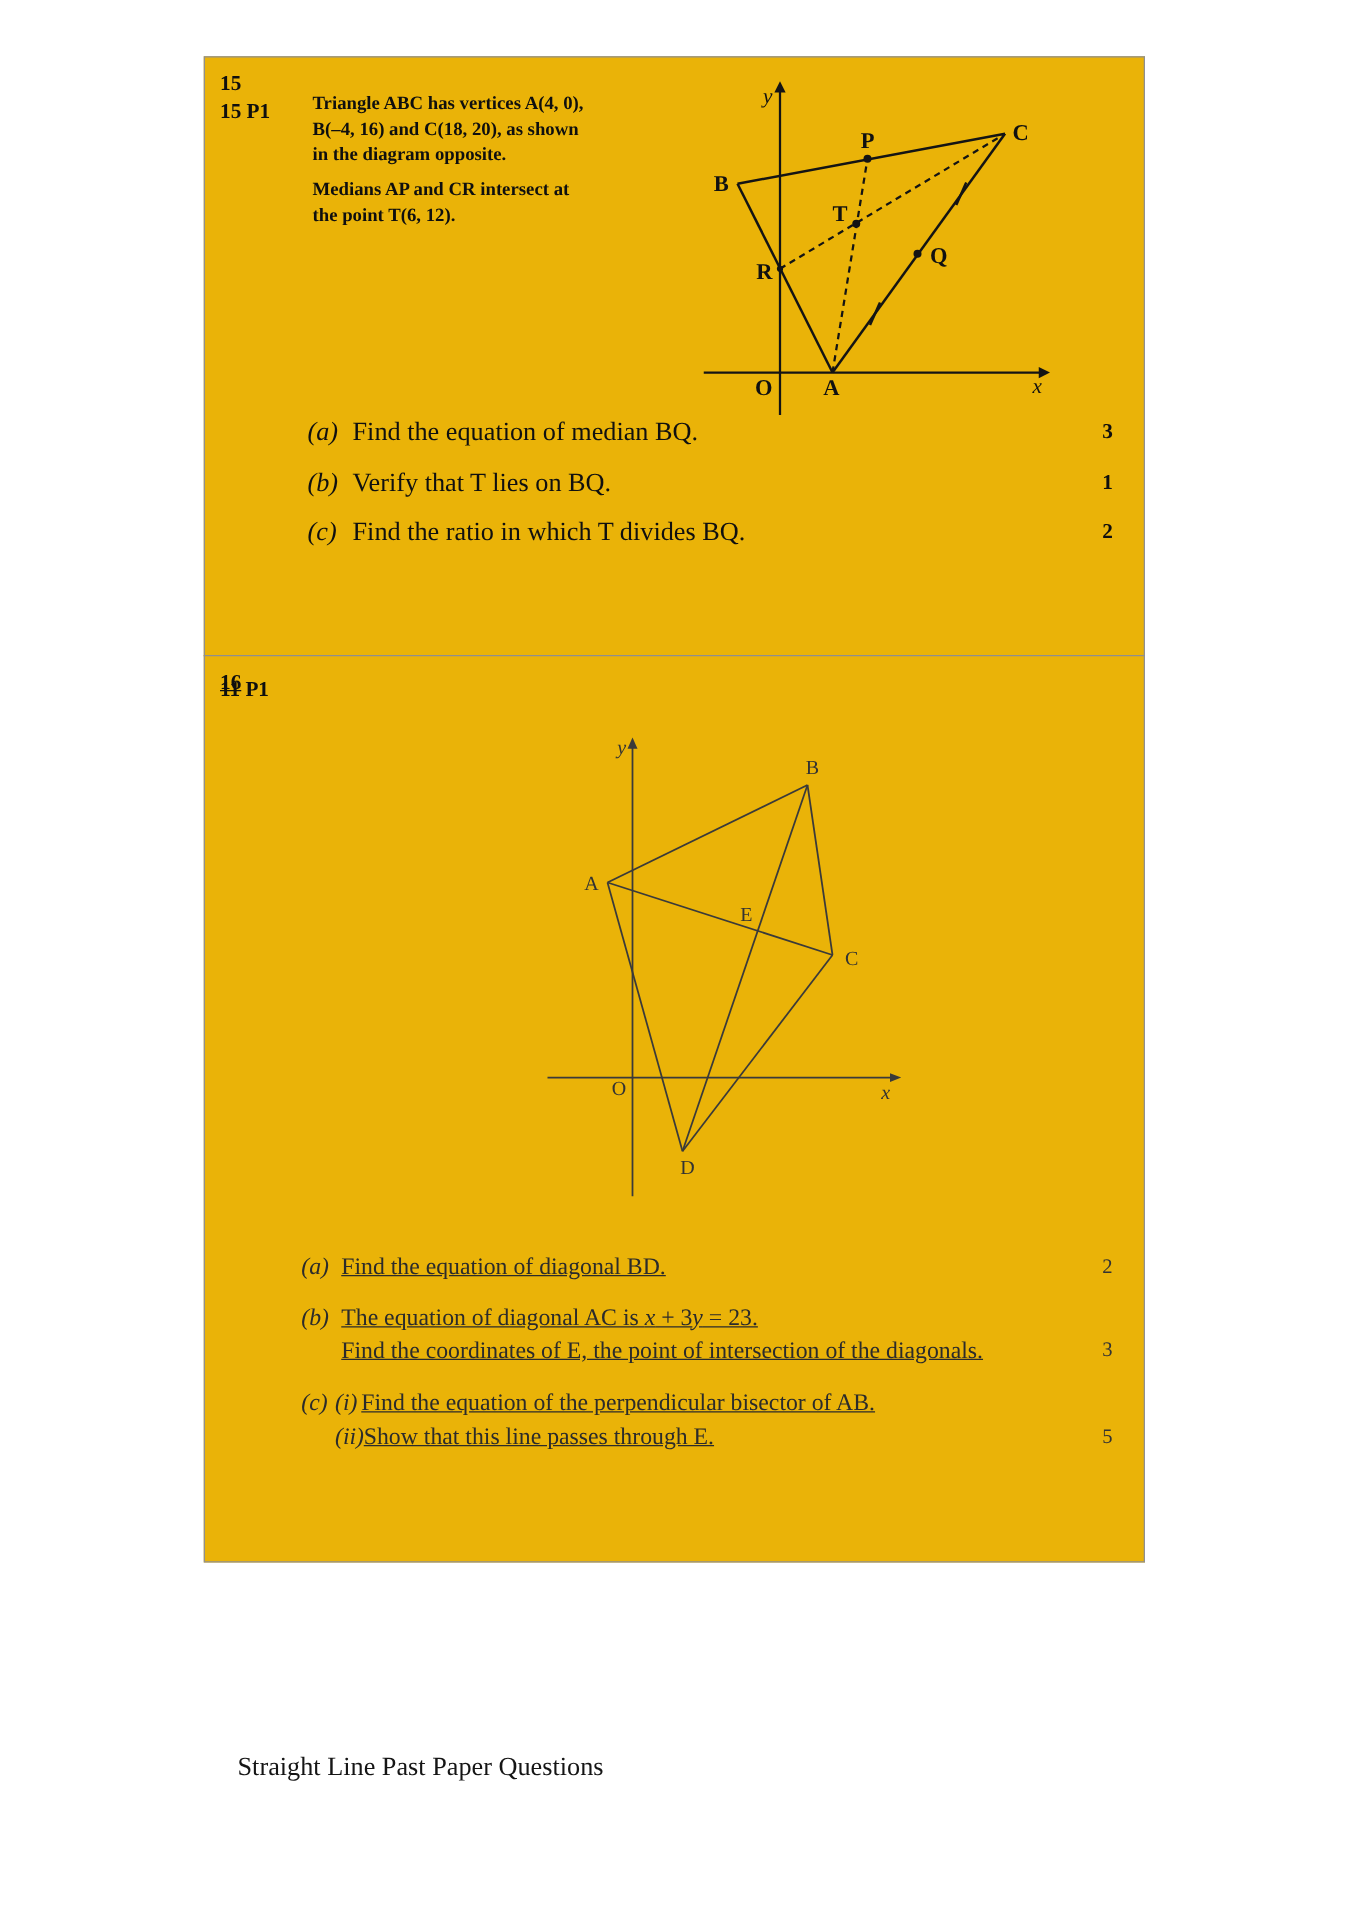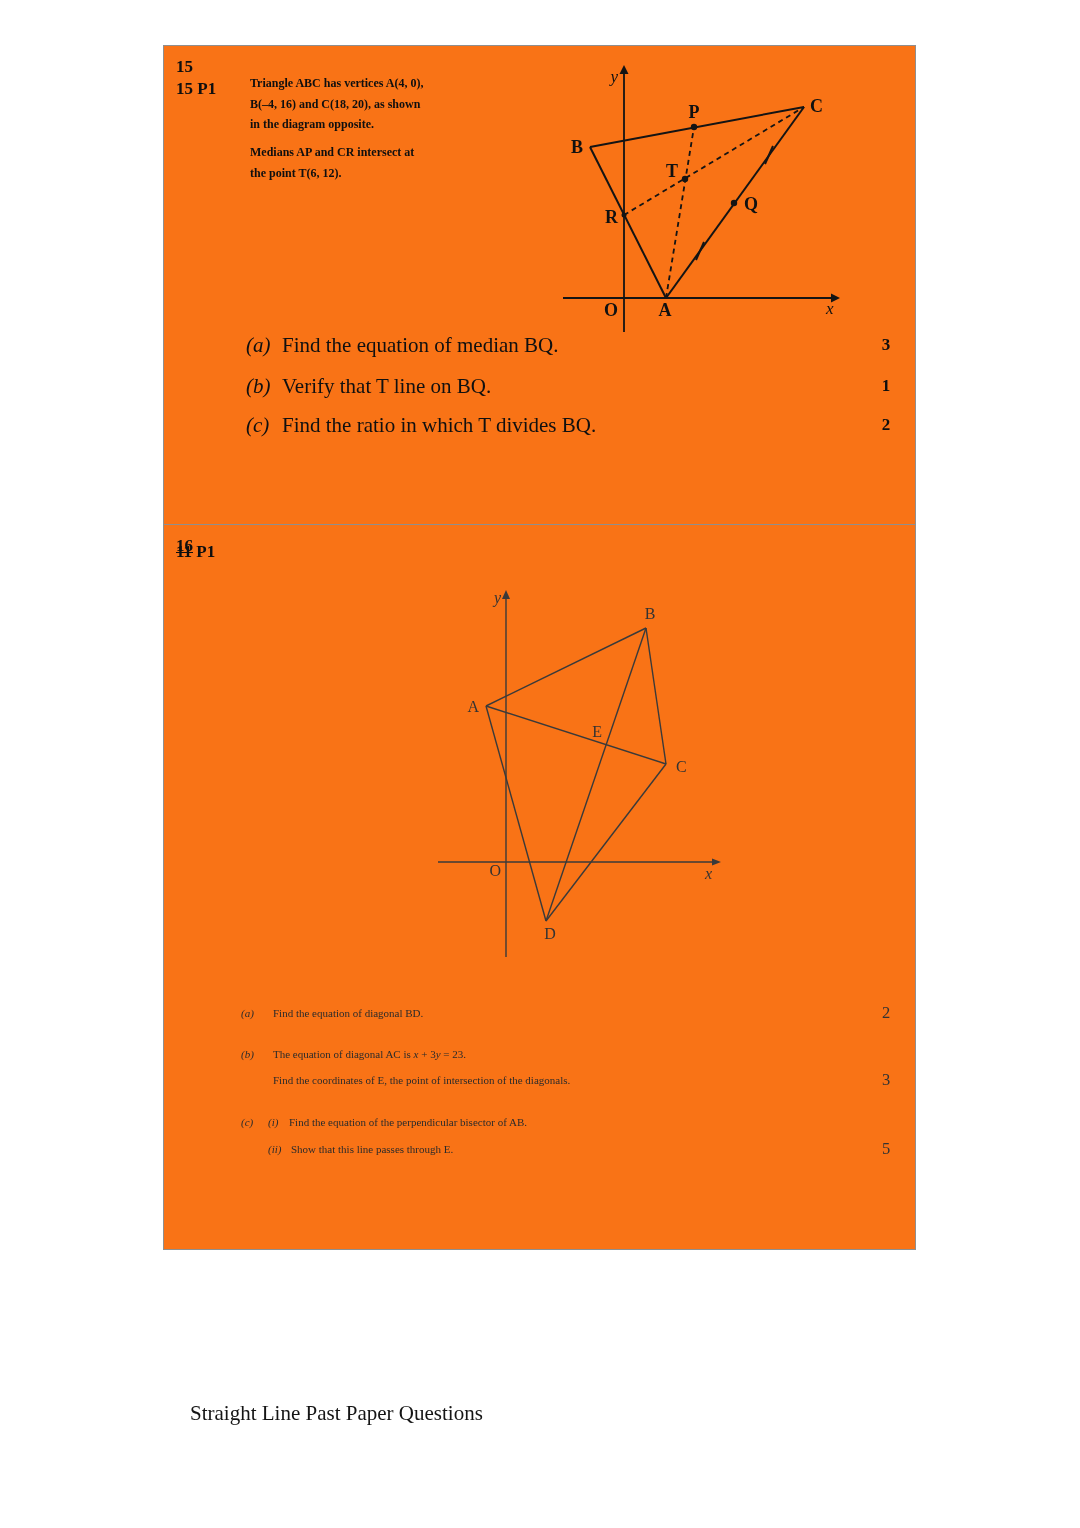--- a/index.html
+++ b/index.html
@@ -1,24 +1,24 @@
 <!DOCTYPE html>
 <html><head>
 <meta charset="utf-8">
 <style>
   html,body{margin:0;padding:0;background:#ffffff;}
   .page{position:relative;width:1080px;height:1528px;background:#ffffff;
         font-family:"Liberation Serif","DejaVu Serif",serif;color:#111;overflow:hidden;}
   .abs{position:absolute;}
-  .qbox{position:absolute;left:163px;width:753px;background:#f97316;border:1px solid #8f8f8f;box-sizing:border-box;}
+  .qbox{position:absolute;left:163px;width:753px;background:#eab308;border:1px solid #8f8f8f;box-sizing:border-box;}
   .qnum{font-size:17px;font-weight:bold;color:#0f0f0f;line-height:22px;}
-  .stmt15{font-size:12px;font-weight:bold;line-height:20.5px;white-space:pre-line;color:#0f0f0f;}
+  .stmt15{font-size:15px;font-weight:bold;line-height:20.5px;white-space:pre-line;color:#0f0f0f;}
   .stmt16{font-size:16.5px;line-height:20px;white-space:pre-line;color:#2b2b2b;}
   .prow15{font-size:21px;color:#101010;line-height:21px;}
-  .prow16{font-size:11px;color:#2b2b2b;line-height:21px;}
+  .prow16{font-size:19px;color:#2b2b2b;line-height:21px;text-decoration:underline;}
   .plabel{font-style:italic;display:inline-block;}
   .w36{width:36px;}.w32{width:32px;}.w27{width:27px;}.w21{width:21px;}.w23{width:23px;}
   .mark15{font-size:17px;font-weight:bold;color:#0f0f0f;width:40px;text-align:center;}
   .mark16{font-size:16.5px;color:#333;width:40px;text-align:center;}
   .ital{font-style:italic;}
   .footer{font-size:21px;color:#151515;}
   .d1-line{stroke:#141414;stroke-width:2;fill:none;}
   .d1-axis{stroke:#141414;stroke-width:1.8;fill:none;}
   .d1-dash{stroke:#141414;stroke-width:1.8;fill:none;stroke-dasharray:5 4;}
   .d1-dot{fill:#141414;}
@@ -73,21 +73,21 @@
       <text class="d1-label" x="119" y="256" text-anchor="middle">A</text>
       <text class="d1-label" x="37" y="93" text-anchor="end">B</text>
       <text class="d1-label" x="264" y="52">C</text>
       <text class="d1-label" x="148" y="58" text-anchor="middle">P</text>
       <text class="d1-label" x="198" y="150">Q</text>
       <text class="d1-label" x="72" y="163" text-anchor="end">R</text>
       <text class="d1-label" x="132" y="117" text-anchor="end">T</text>
     </svg>
 
     <div class="abs prow15" style="left:82px;top:289px;"><span class="plabel w36">(a)</span><span>Find the equation of median BQ.</span></div>
-    <div class="abs prow15" style="left:82px;top:330px;"><span class="plabel w36">(b)</span><span>Verify that T line on BQ.</span></div>
+    <div class="abs prow15" style="left:82px;top:330px;"><span class="plabel w36">(b)</span><span>Verify that T lies on BQ.</span></div>
     <div class="abs prow15" style="left:82px;top:369px;"><span class="plabel w36">(c)</span><span>Find the ratio in which T divides BQ.</span></div>
 
     <div class="abs mark15" style="left:702px;top:289px;">3</div>
     <div class="abs mark15" style="left:702px;top:330px;">1</div>
     <div class="abs mark15" style="left:702px;top:369px;">2</div>
   </div>
 
   <div class="qbox" style="top:524px;height:726px;">
     <div class="abs qnum" style="left:12px;top:10px;text-decoration:underline;">16</div>
     <div class="abs qnum" style="left:12px;top:16px;">11 P1</div>

